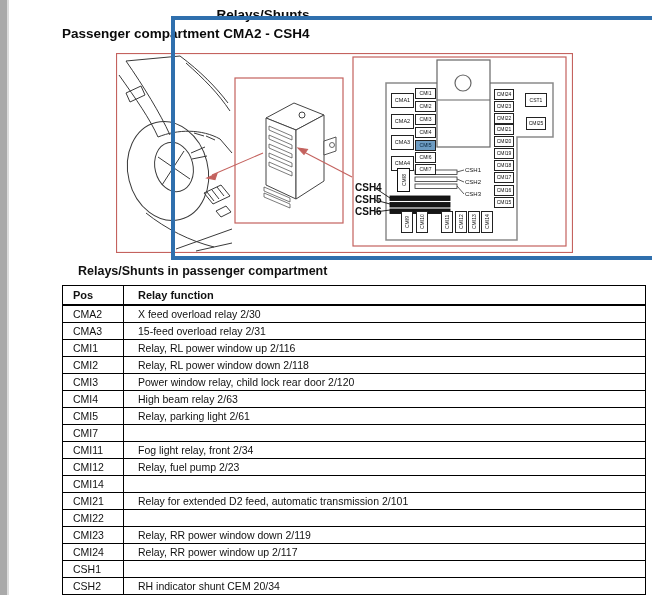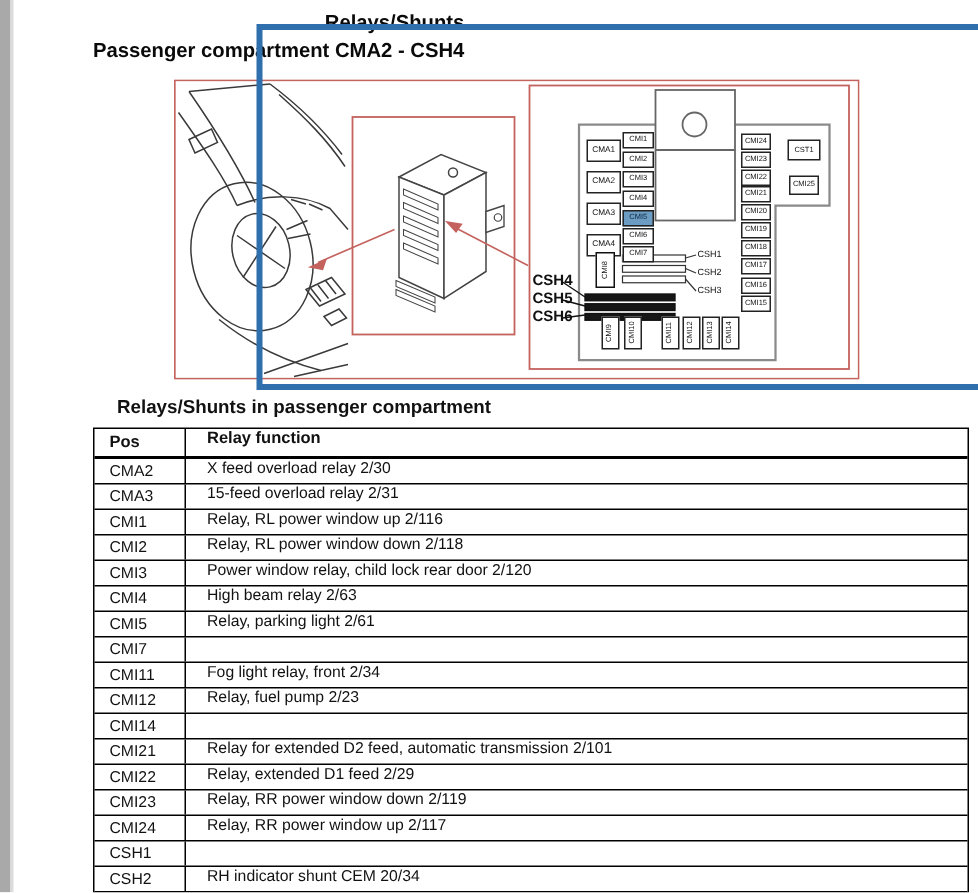--- a/index.html
+++ b/index.html
@@ -56,21 +56,21 @@
   .shR .shunt-label:nth-of-type(1){top:114px}.shR .shunt-label:nth-of-type(2){top:126px}
   .shR .shunt-label:nth-of-type(3){top:138px}
   .shL .shunt-label{left:239px;font-size:10px;font-weight:bold;}
   .shL .shunt-label:nth-of-type(1){top:130px}.shL .shunt-label:nth-of-type(2){top:142px}
   .shL .shunt-label:nth-of-type(3){top:154px}
 
   
   .section-heading{position:absolute;left:62px;top:264px;font-size:12.5px;font-weight:bold;margin-left:16px;}
   .tbl{position:absolute;left:62px;top:285px;width:584px;border:1.5px solid #000;
     box-sizing:border-box;background:#fff;font-size:10.5px;}
-  .trow{display:flex;height:16px;border-bottom:1px solid #000;}
+  .trow{display:flex;height:16px;border-bottom:1px solid #000;align-items:center;}
   .trow.thead{height:18px;font-weight:bold;font-size:11px;border-bottom:2px solid #000;}
   .tcell-pos{width:61px;align-self:stretch;display:flex;align-items:center;
     padding-left:10px;border-right:1px solid #000;box-sizing:border-box;}
   .tcell-fn{flex:1;padding-left:14px;white-space:nowrap;overflow:hidden;}
 </style>
 </head>
 <body>
 
 <div class="page">
   <div class="edge-strip"></div>
@@ -285,21 +285,20 @@
           <div class="tcell-pos">CMI14</div>
         </div>
 
         <div class="trow">
           <div class="tcell-pos">CMI21</div>
           <div class="tcell-fn">Relay for extended D2 feed, automatic transmission 2/101</div>
         </div>
 
         <div class="trow">
           <div class="tcell-pos">CMI22</div>
-          <div class="tcell-fn">Relay, extended D1 feed 2/29</div>
         </div>
 
         <div class="trow">
           <div class="tcell-pos">CMI23</div>
           <div class="tcell-fn">Relay, RR power window down 2/119</div>
         </div>
 
         <div class="trow">
           <div class="tcell-pos">CMI24</div>
           <div class="tcell-fn">Relay, RR power window up 2/117</div>

